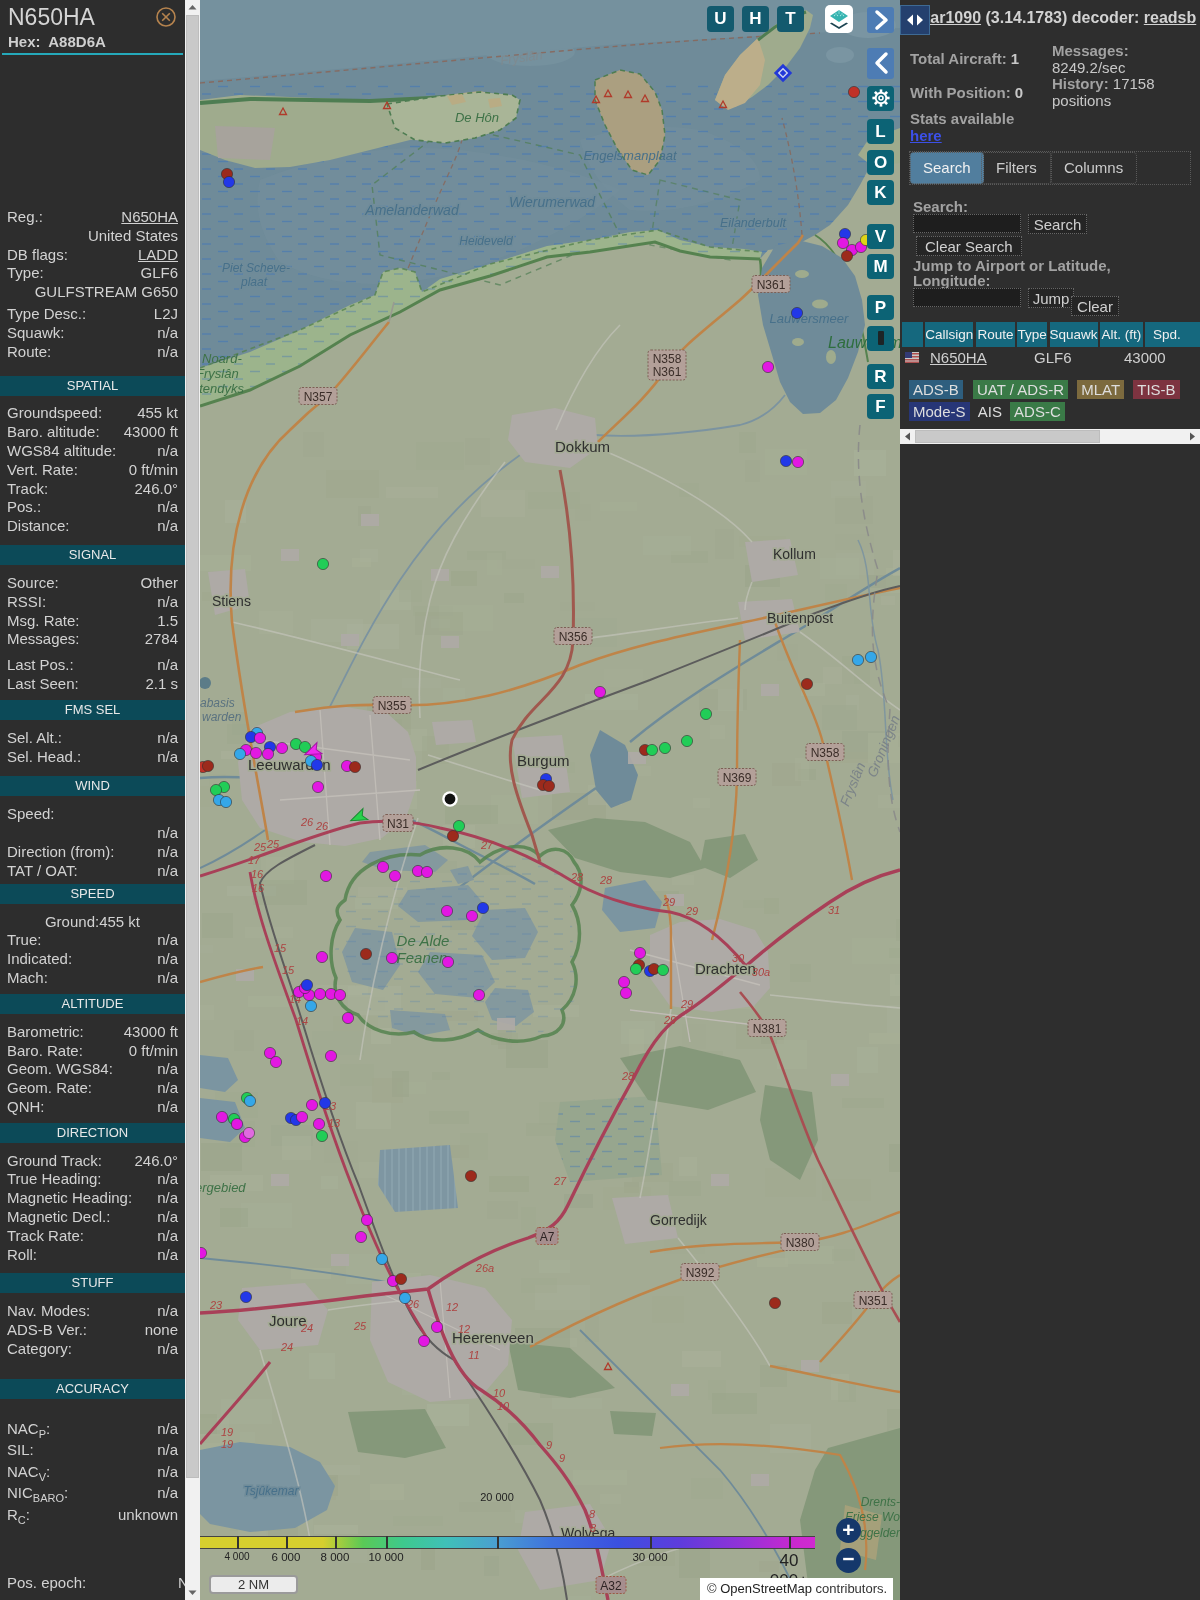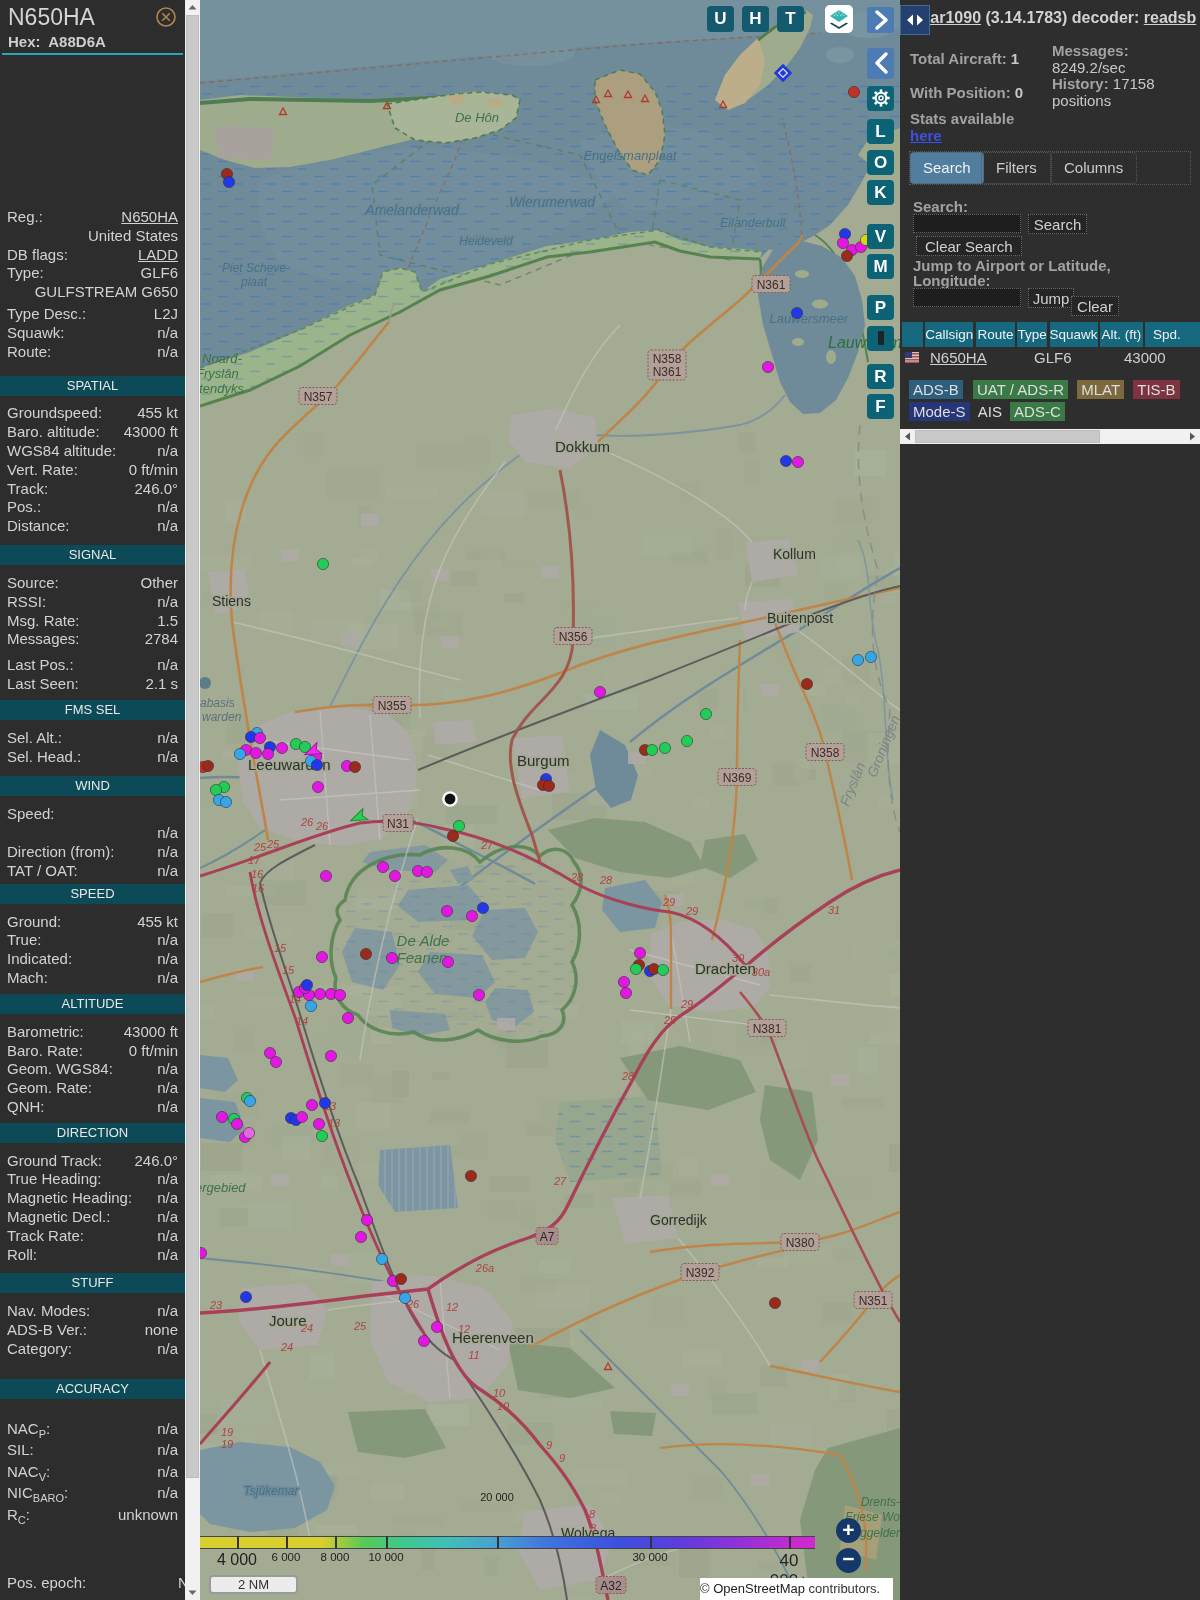--- a/index.html
+++ b/index.html
@@ -792,35 +792,35 @@
 <div class="mbtn" style="left:667px; top:224px;">V</div>
 <div class="mbtn" style="left:667px; top:254px;">M</div>
 <div class="mbtn" style="left:667px; top:295px;">P</div>
 <div class="mbtn" style="left:667px; top:326px;">
       <div style="width:6px; height:14px; background:#1d2426; margin:5px auto 0 auto; border-radius:1px;"></div>
     </div>
 <div class="mbtn" style="left:667px; top:364px;">R</div>
 <div class="mbtn" style="left:667px; top:394px;">F</div>
 <div style="position:absolute; left:0px; top:1536px; width:615px; height:13px; background:linear-gradient(to right,#d6cf2e 0%,#d6cf2e 20%,#5ac956 26.5%,#3ec98d 33%,#3fc0b8 40%,#4aa0d0 48%,#3f72dd 57%,#3b50e0 68%,#5e3cdc 78%,#9232d8 88%,#cb28cf 97%,#d02ad0 100%); border-top:1px solid #444; border-bottom:1px solid #444;"></div>
 <div style="position:absolute; left:37px; top:1536px; width:1.5px; height:13px; background:#333;"></div>
-<div style="position:absolute; left:7px; top:1551px; width:60px; text-align:center; font-size:16px; color:#222;">4 000</div>
+<div style="position:absolute; left:7px; top:1551px; width:60px; text-align:center; font-size:10px; color:#222;">4 000</div>
 <div style="position:absolute; left:86px; top:1536px; width:1.5px; height:13px; background:#333;"></div>
 <div style="position:absolute; left:56px; top:1551px; width:60px; text-align:center; font-size:11.5px; color:#222;">6 000</div>
 <div style="position:absolute; left:135px; top:1536px; width:1.5px; height:13px; background:#333;"></div>
 <div style="position:absolute; left:105px; top:1551px; width:60px; text-align:center; font-size:11.5px; color:#222;">8 000</div>
 <div style="position:absolute; left:186px; top:1536px; width:1.5px; height:13px; background:#333;"></div>
 <div style="position:absolute; left:156px; top:1551px; width:60px; text-align:center; font-size:11.5px; color:#222;">10 000</div>
 <div style="position:absolute; left:297px; top:1536px; width:1.5px; height:13px; background:#333;"></div>
 <div style="position:absolute; left:267px; top:1491px; width:60px; text-align:center; font-size:11px; color:#222;">20 000</div>
 <div style="position:absolute; left:450px; top:1536px; width:1.5px; height:13px; background:#333;"></div>
 <div style="position:absolute; left:420px; top:1551px; width:60px; text-align:center; font-size:11.5px; color:#222;">30 000</div>
 <div style="position:absolute; left:589px; top:1536px; width:1.5px; height:13px; background:#333;"></div>
 <div style="position:absolute; left:559px; top:1551px; width:60px; text-align:center; font-size:17px; color:#222;">40 000+</div>
 <div style="position:absolute; left:9px; top:1575px; width:89px; height:19px; background:#ececec; border:2px solid #9a9a9a; border-radius:4px; text-align:center; font-size:13px; color:#333; line-height:15px;">2 NM</div>
-<div style="position:absolute; left:500px; top:1578px; width:193px; height:22px; background:#ffffff; font-size:13px; color:#333; line-height:22px; ">© <span style="color:#222;">OpenStreetMap</span> contributors.</div>
+<div style="position:absolute; left:500px; top:1578px; width:193px; height:22px; background:#ffffff; font-size:13px; color:#333; line-height:22px; padding-left:7px;">© <span style="color:#222;">OpenStreetMap</span> contributors.</div>
 <div style="position:absolute; left:636px; top:1518px; width:25px; height:25px; border-radius:50%; background:#15386b; color:#fff; font-size:21px; font-weight:bold; text-align:center; line-height:24px;">+</div>
 <div style="position:absolute; left:636px; top:1548px; width:25px; height:25px; border-radius:50%; background:#15386b; color:#fff; font-size:21px; font-weight:bold; text-align:center; line-height:22px;">−</div>
 
 </div>
 <div id="leftbar">
  <div id="lcontent">
   <div style="position:relative; padding:4px 0 0 8px;">
     <div style="font-size:23px; color:#d4d4d4; line-height:26px;">N650HA</div>
     <div style="font-size:15px; font-weight:bold; color:#cfcfcf; margin-top:3px;">Hex:&nbsp; A88D6A</div>
     <svg width="22" height="22" style="position:absolute; right:8px; top:6px;">
@@ -932,21 +932,21 @@
       </div>
   <div class="row">
         <span>Direction (from):</span>
         <span class="v">n/a</span>
       </div>
   <div class="row">
         <span>TAT / OAT:</span>
         <span class="v">n/a</span>
       </div>
   <div class="sect" style="margin-top:3px;">SPEED</div>
-  <div class="row" style="margin-top:9px;">
+  <div class="row" style="margin-top:9px;justify-content:center;">
         <span>Ground:</span>
         <span class="v">455 kt</span>
       </div>
   <div class="row">
         <span>True:</span>
         <span class="v">n/a</span>
       </div>
   <div class="row">
         <span>Indicated:</span>
         <span class="v">n/a</span>

